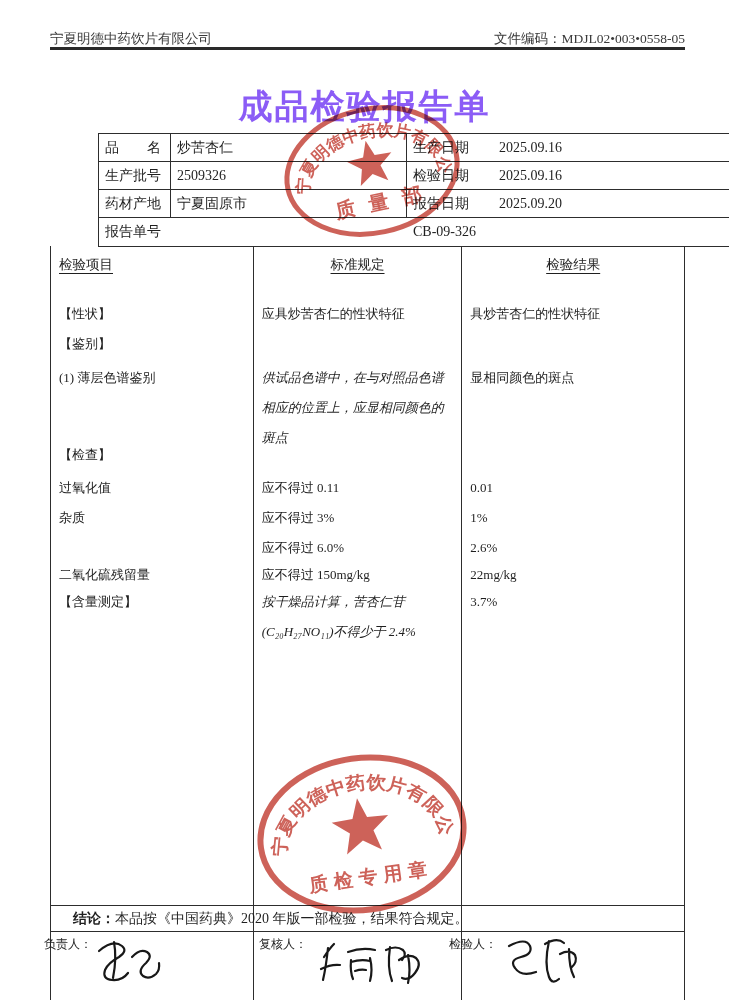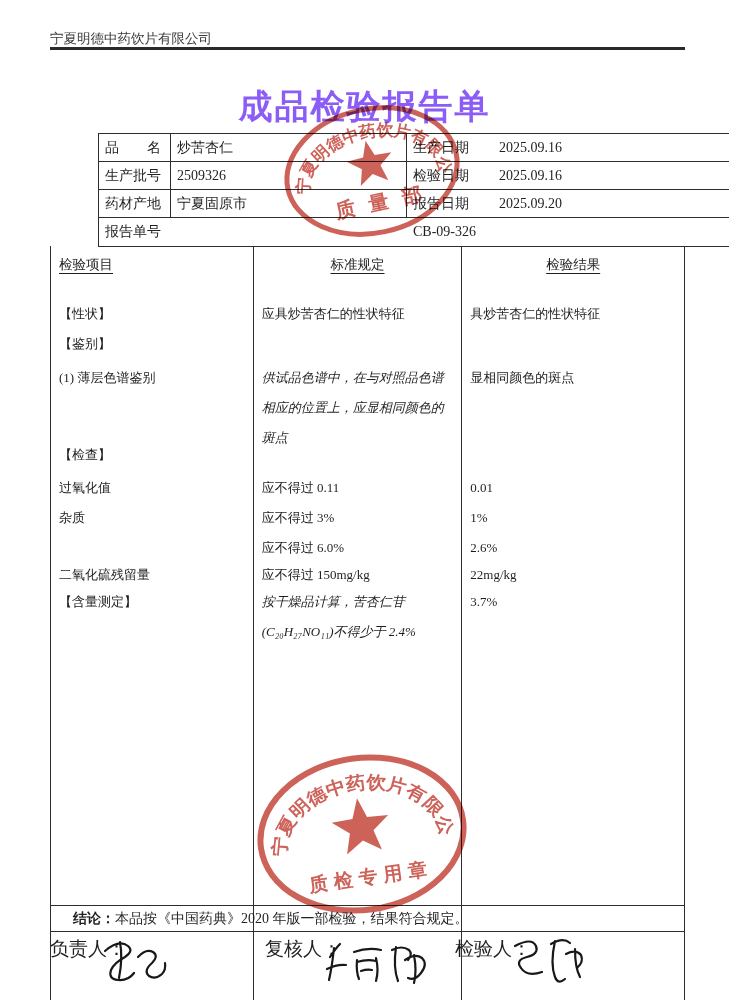--- a/index.html
+++ b/index.html
@@ -34,36 +34,37 @@
   .c2 .mt-head, .c3 .mt-head { text-align:center; }
   .line { position:absolute; left:8px; right:4px; line-height:20px; white-space:nowrap; }
   .mline { position:absolute; left:8px; right:14px; line-height:30px; white-space:normal;font-style:italic; }
 
   
   .conclusion { position:absolute; left:50px; top:905px; width:635px; height:27px; line-height:25px;
                 border:1px solid #2d2d2d; border-top:1px solid #2d2d2d; padding-left:8px; font-size:14px; }
   .conclusion b { font-weight:bold;margin-left:14px; }
 
   
-  .sign-row { position:absolute; left:50px; top:933px; width:660px; height:60px; font-size:19px; }
+  .sign-row { position:absolute; left:44px; top:933px; width:660px; height:60px; font-size:12px; }
   .sig-label { position:absolute; top:3px; }
   .sig-svg { position:absolute; }
   .sig-svg path { stroke:#181818; stroke-width:2.2; fill:none; stroke-linecap:round; }
 
   
   .stamp { position:absolute; mix-blend-mode:multiply; opacity:0.85; }
   .stamp text { fill:#c5463c; font-family:"Liberation Serif","DejaVu Serif",serif; font-weight:bold; }
 </style>
 </head>
 <body>
 
 <div class="page">
 
   <div class="hdr">
     <span>宁夏明德中药饮片有限公司</span>
+    <span><span>文件编码：</span><span>MDJL02•003•0558-05</span></span>
   </div>
   <div class="hdr-rule"></div>
 
   <div class="title">成品检验报告单</div>
 
   <div class="info-table">
     <div class="cell">品　　名</div>
     <div class="cell">炒苦杏仁</div>
     <div class="cell last-col"><span class="lbl2">生产日期</span><span>2025.09.16</span></div>
 

